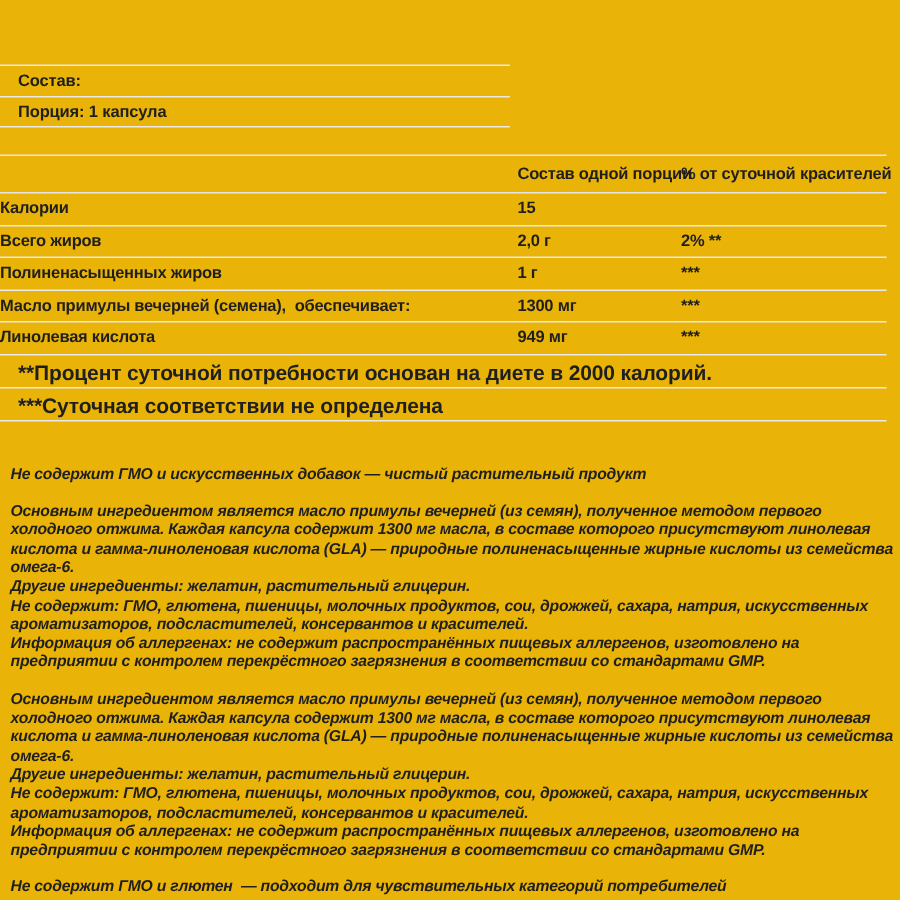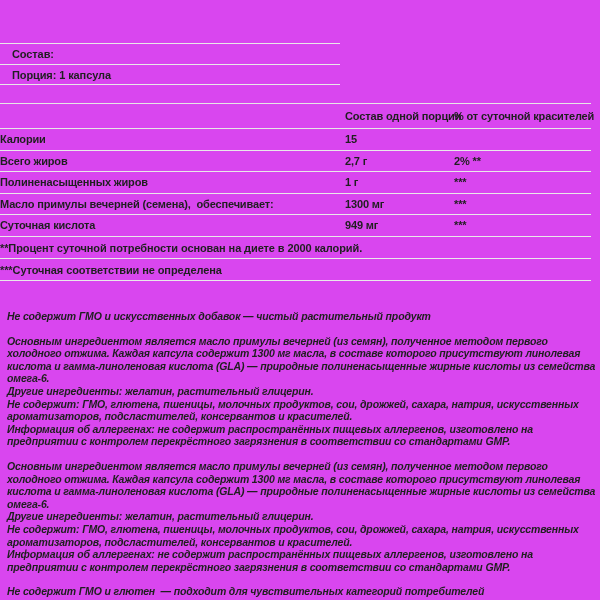--- a/index.html
+++ b/index.html
@@ -1,20 +1,20 @@
 <!DOCTYPE html>
 <html><head>
 <meta charset="utf-8">
 <style>
   * { margin:0; padding:0; box-sizing:border-box; }
   html,body { background:#ffffff; }
   .page {
     position:relative;
     width:600px; height:600px;
-    background:#d946ef;
+    background:#eab308;
     font-family:"Liberation Sans", sans-serif;
     color:#1f1f1f;
     font-weight:bold;
     overflow:hidden;
   }
   
   .mini-table {
     position:absolute; top:43px; left:0;
     width:340px;
     border-top:1px solid #e9e9e9;
@@ -34,22 +34,22 @@
   }
   .facts-header { position:relative; height:25px; line-height:25px; border-bottom:1px solid #e6e6e6; }
   .facts-row    { position:relative; height:21.5px; line-height:21.5px; border-bottom:1px solid #e9e9e9; }
   .facts-row .label, .facts-header .label {
     display:block; 
     font-size:11px; letter-spacing:-0.15px; white-space:pre;
   }
   .col-amount { position:absolute; left:345px; top:0; font-size:11px; letter-spacing:-0.15px; white-space:pre; }
   .col-dv     { position:absolute; left:454px; top:0; font-size:11px; letter-spacing:-0.15px; white-space:pre; }
   .facts-footnote {
-    height:22px; line-height:22px; padding-left:0;
-    font-size:11px; letter-spacing:-0.1px;
+    height:22px; line-height:22px; padding-left:12px;
+    font-size:14px; letter-spacing:-0.1px;
     border-bottom:1px solid #e9e9e9;
     white-space:pre;
   }
   
   .notes {
     position:absolute; top:310px; left:7px;
     width:590px;
     font-size:10.5px; line-height:12.6px; letter-spacing:-0.15px;font-style:italic;
   }
   .note-line { white-space:pre-wrap; }
@@ -74,35 +74,35 @@
       <span class="col-dv">% от суточной красителей</span>
     </div>
 
     <div class="facts-row">
       <span class="label">Калории</span>
       <span class="col-amount">15</span>
       <span class="col-dv"></span>
     </div>
     <div class="facts-row">
       <span class="label">Всего жиров</span>
-      <span class="col-amount">2,7 г</span>
+      <span class="col-amount">2,0 г</span>
       <span class="col-dv">2% **</span>
     </div>
     <div class="facts-row">
       <span class="label">Полиненасыщенных жиров</span>
       <span class="col-amount">1 г</span>
       <span class="col-dv">***</span>
     </div>
     <div class="facts-row">
       <span class="label">Масло примулы вечерней (семена),  обеспечивает:</span>
       <span class="col-amount">1300 мг</span>
       <span class="col-dv">***</span>
     </div>
     <div class="facts-row">
-      <span class="label">Суточная кислота</span>
+      <span class="label">Линолевая кислота</span>
       <span class="col-amount">949 мг</span>
       <span class="col-dv">***</span>
     </div>
 
     <div class="facts-footnote">**Процент суточной потребности основан на диете в 2000 калорий.</div>
     <div class="facts-footnote">***Суточная соответствии не определена</div>
   </div>
 
   <div class="notes">
     <div class="note-line">Не содержит ГМО и искусственных добавок — чистый растительный продукт</div>

